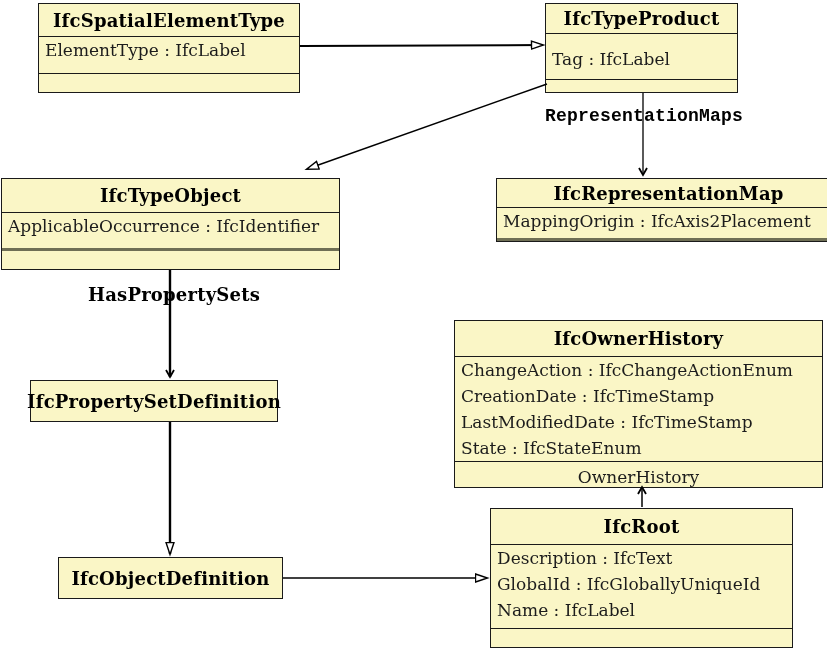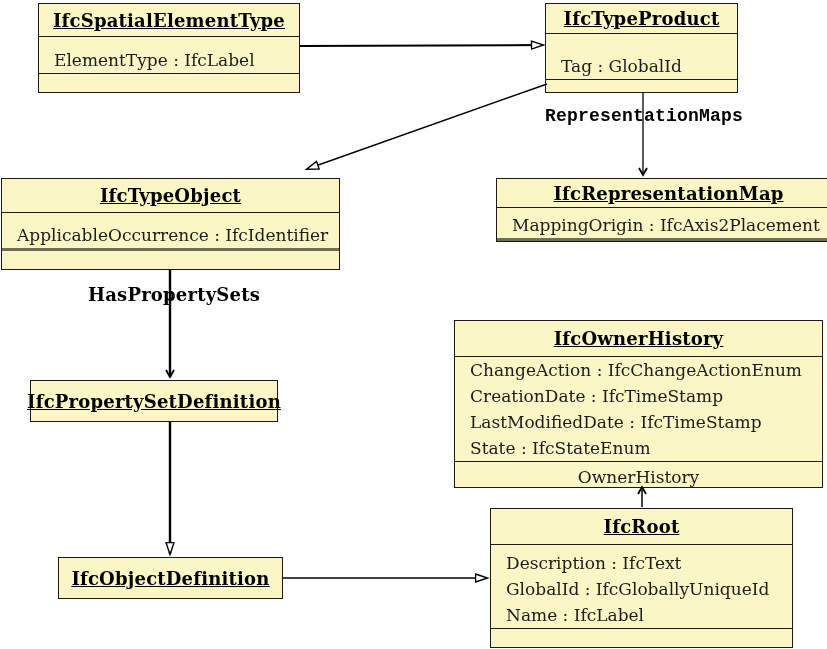--- a/index.html
+++ b/index.html
@@ -29,31 +29,30 @@
   .cbox .hdr {
     font-weight: bold;
     font-size: 18px;
     color: #000;
     text-align: center;
     display: flex;
     align-items: center;
     justify-content: center;
     border-bottom: 1px solid var(--box-border);
     letter-spacing: 0.2px;
-    text-decoration: underline;
   }
   .cbox.single .hdr { border-bottom: none; flex: 1; }
   .cbox .attrs {
     font-size: 17px;
     color: #1c1c1c;
-    padding-left: 15px;
+    padding-left: 6px;
     border-bottom: 1px solid var(--box-border);
     display: flex;
     flex-direction: column;
-    justify-content: flex-end;
+    justify-content: flex-start;
   }
   .cbox .attrs .attr { line-height: 26px; white-space: nowrap; }
   .cbox .attrs.thicksep { border-bottom: 3px solid var(--thick-sep); }
   .cbox .ftr {
     flex: 1;
     font-size: 17px;
     color: #1c1c1c;
     text-align: center;
     display: flex;
     align-items: flex-end;
@@ -85,21 +84,21 @@
     <div class="hdr" style="height:33px">IfcSpatialElementType</div>
     <div class="attrs" style="height:37px">
       <div class="attr">ElementType : IfcLabel</div>
     </div>
     <div class="ftr"></div>
   </div>
 
   <div class="cbox" style="left:545px; top:3px; width:193px; height:90px;gap:12px;">
     <div class="hdr" style="height:33px">IfcTypeProduct</div>
     <div class="attrs" style="height:37px">
-      <div class="attr">Tag : GlobalId</div>
+      <div class="attr">Tag : IfcLabel</div>
     </div>
     <div class="ftr"></div>
   </div>
 
   <div class="cbox" style="left:1px; top:178px; width:339px; height:92px;">
     <div class="hdr" style="height:34px">IfcTypeObject</div>
     <div class="attrs thicksep" style="height:38px">
       <div class="attr">ApplicableOccurrence : IfcIdentifier</div>
     </div>
     <div class="ftr"></div>

